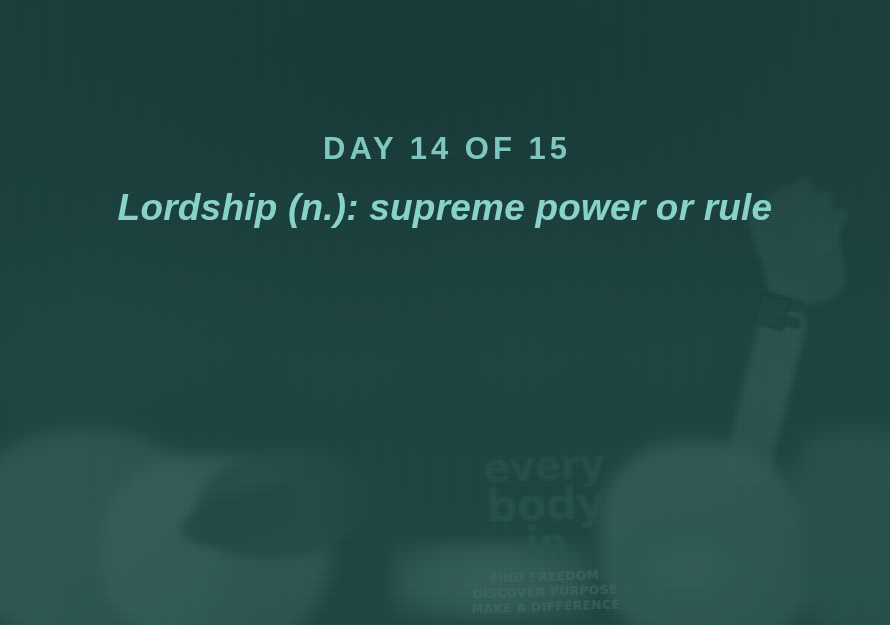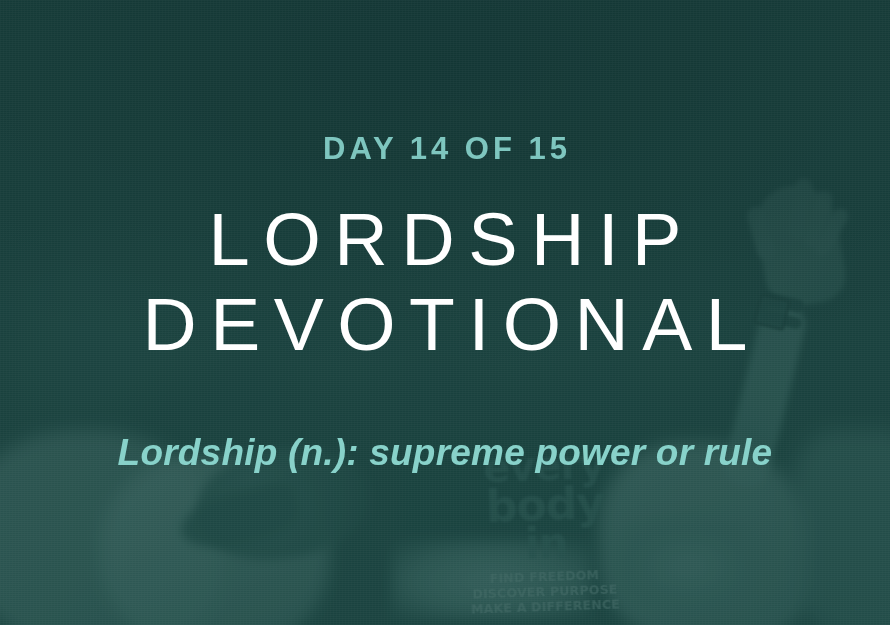--- a/index.html
+++ b/index.html
@@ -361,21 +361,17 @@
 
     <div class="tint"></div>
     <div class="tint2"></div>
     <div class="grain"></div>
   </div>
 
   <div class="content">
 
     <div class="day-label">DAY 14 OF 15</div>
 
-    <h1 class="title">
-      <span class="line1">LORDSHIP</span>
-      <span class="line2">DEVOTIONAL</span>
-    </h1>
 
     <div class="subtitle">Lordship (n.): supreme power or rule</div>
   </div>
 
 </div>
 
 </body></html>

